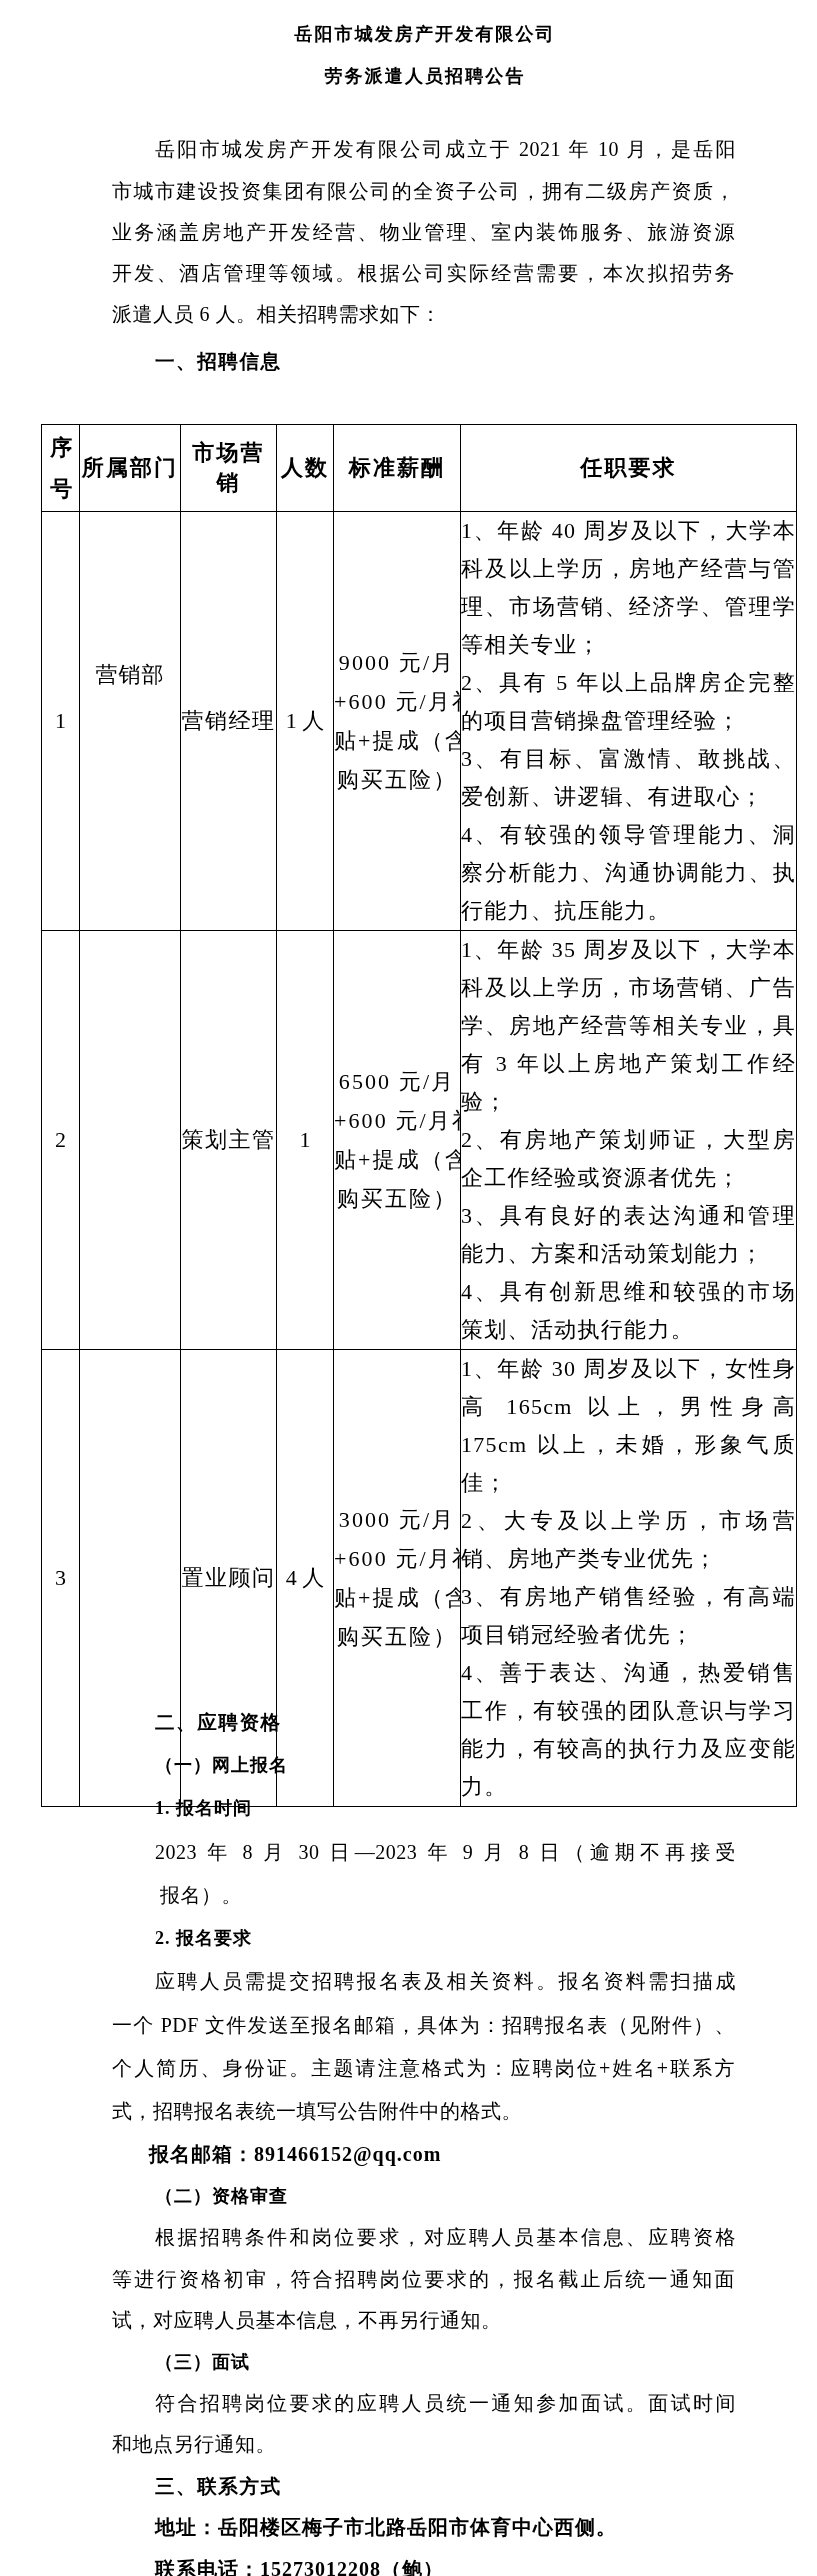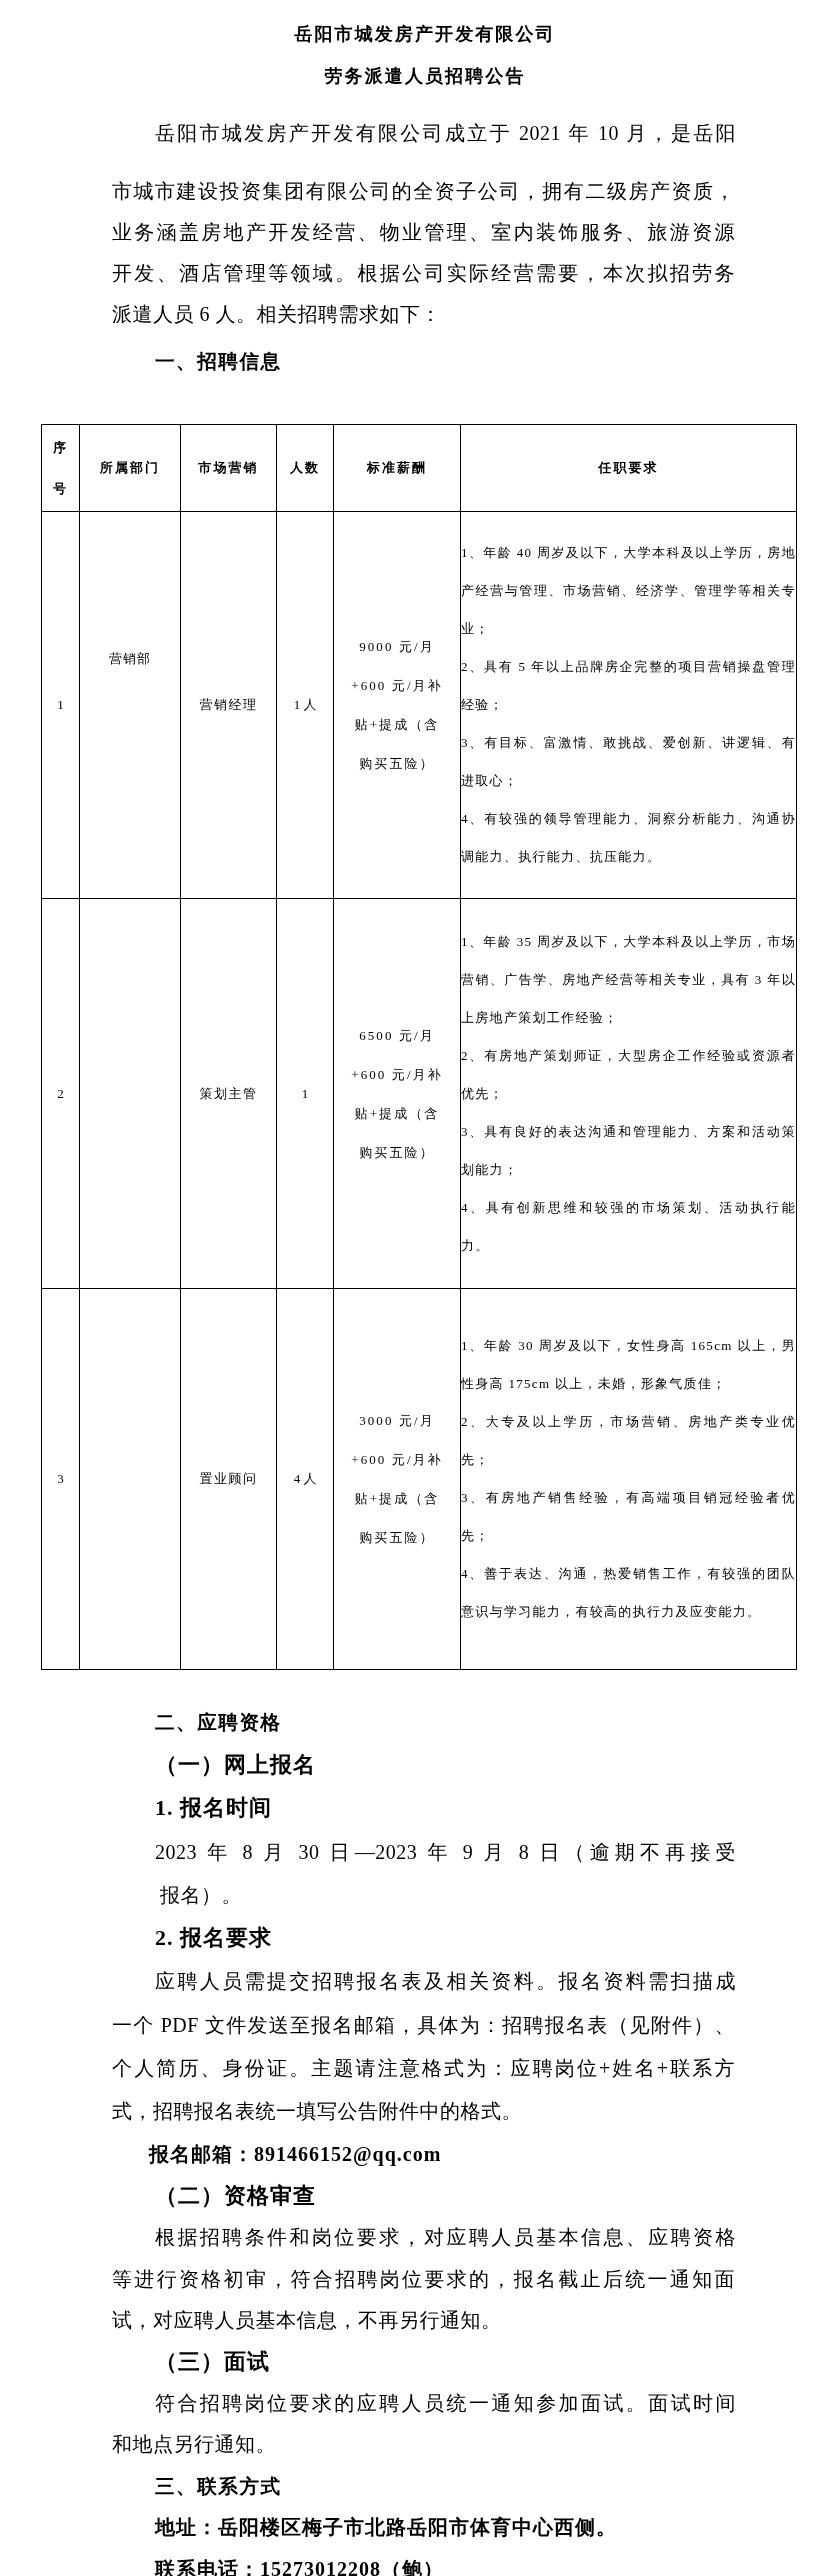--- a/index.html
+++ b/index.html
@@ -18,26 +18,26 @@
     white-space:nowrap;
   }
   .stretch{
     white-space:normal;text-align:justify;text-align-last:justify;
     text-justify:inter-character;
   }
   .h-sans{
     font-family:"Liberation Sans","DejaVu Sans",sans-serif;
     font-weight:bold;font-size:19.6px;letter-spacing:1.5px;
   }
-  .h-serif{font-weight:bold;font-size:22px;letter-spacing:1px;}
+  .h-serif{font-weight:bold;font-size:18px;letter-spacing:1px;}
   
   table.rec{
     position:absolute;left:41px;top:424px;width:756px;
     border-collapse:collapse;table-layout:fixed;
-    font-size:13px;
+    font-size:22px;
   }
   table.rec td{
     border:1px solid #000;text-align:center;vertical-align:middle;
     padding:0;overflow:hidden;
   }
   table.rec tr.hdr td{font-weight:bold;letter-spacing:2.1px;}
   .xuhao-wrap{width:20.6px;margin:0 auto;line-height:41px;white-space:normal;}
   td.dept-cell{vertical-align:bottom;}
   .dept-pad{padding-bottom:93px;letter-spacing:1px;}
   .post{letter-spacing:1.5px;}
@@ -49,21 +49,21 @@
   }
   .bold{font-weight:bold;}
 </style>
 </head>
 <body>
 
 <div class="title-line" style="top:13px;">岳阳市城发房产开发有限公司</div>
 <div class="title-line" style="top:55px;">劳务派遣人员招聘公告</div>
 
 <div>
-  <div class="bline stretch" style="top:112px;left:155px;width:581px;">岳阳市城发房产开发有限公司成立于 2021 年 10 月，是岳阳</div>
+  <div class="bline stretch" style="top:128px;left:155px;width:581px;">岳阳市城发房产开发有限公司成立于 2021 年 10 月，是岳阳</div>
   <div class="bline stretch" style="top:170px;left:112px;width:623px;">市城市建设投资集团有限公司的全资子公司，拥有二级房产资质，</div>
   <div class="bline stretch" style="top:211px;left:112px;width:623px;">业务涵盖房地产开发经营、物业管理、室内装饰服务、旅游资源</div>
   <div class="bline stretch" style="top:252px;left:112px;width:623px;">开发、酒店管理等领域。根据公司实际经营需要，本次拟招劳务</div>
   <div class="bline" style="top:293px;left:112px;text-align:center;">派遣人员 6 人。相关招聘需求如下：</div>
 </div>
 
 <div class="bline h-sans" style="top:340px;left:155px;">一、招聘信息</div>
 
 <table class="rec">
   <colgroup>

